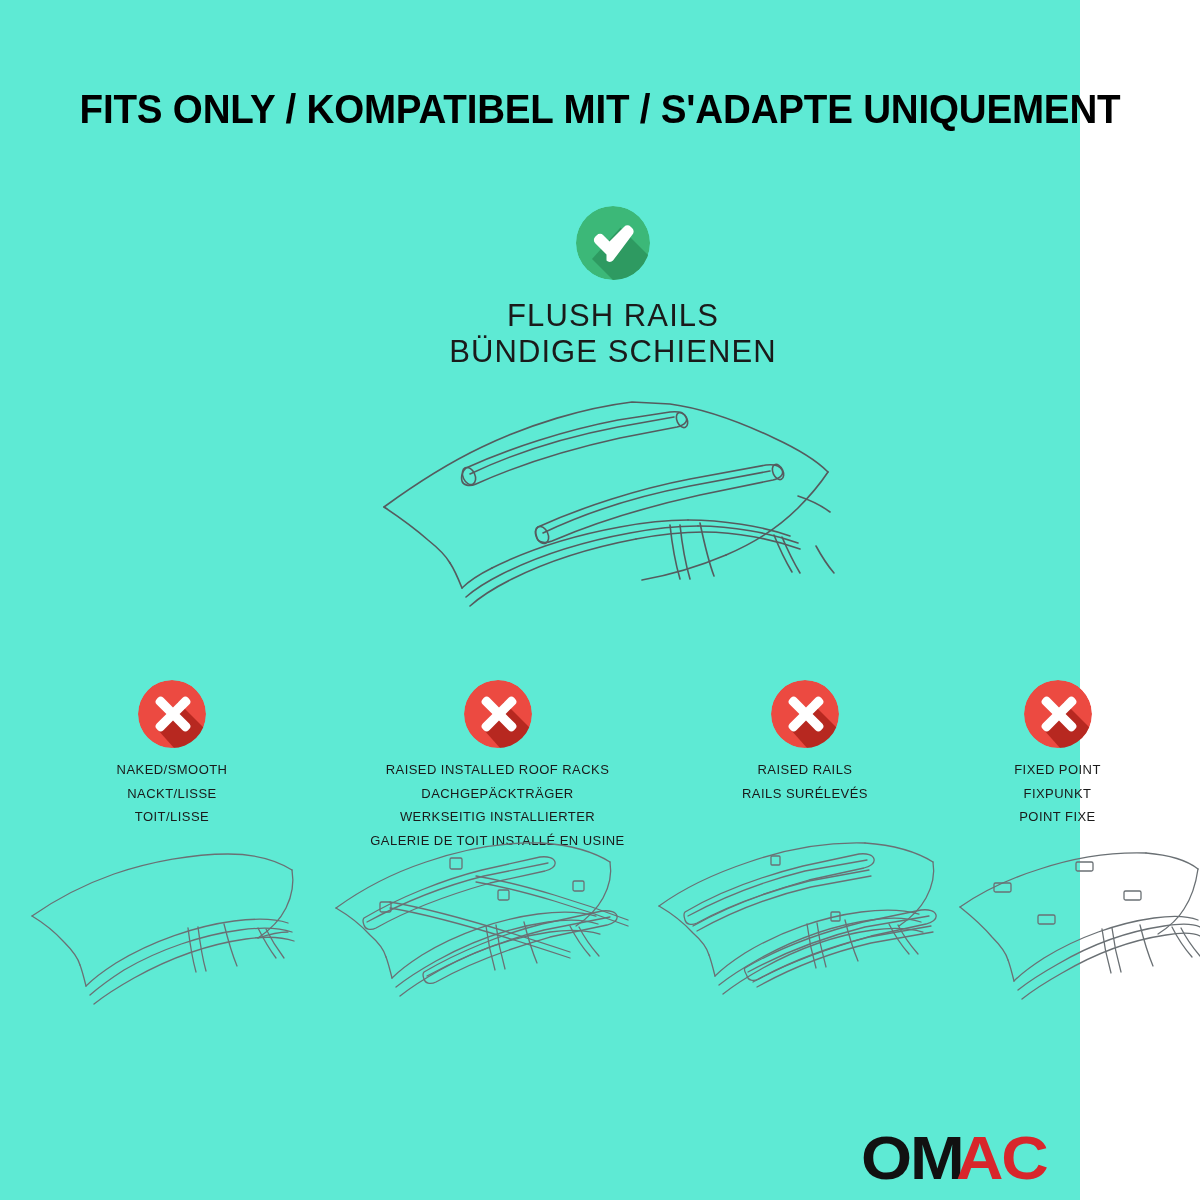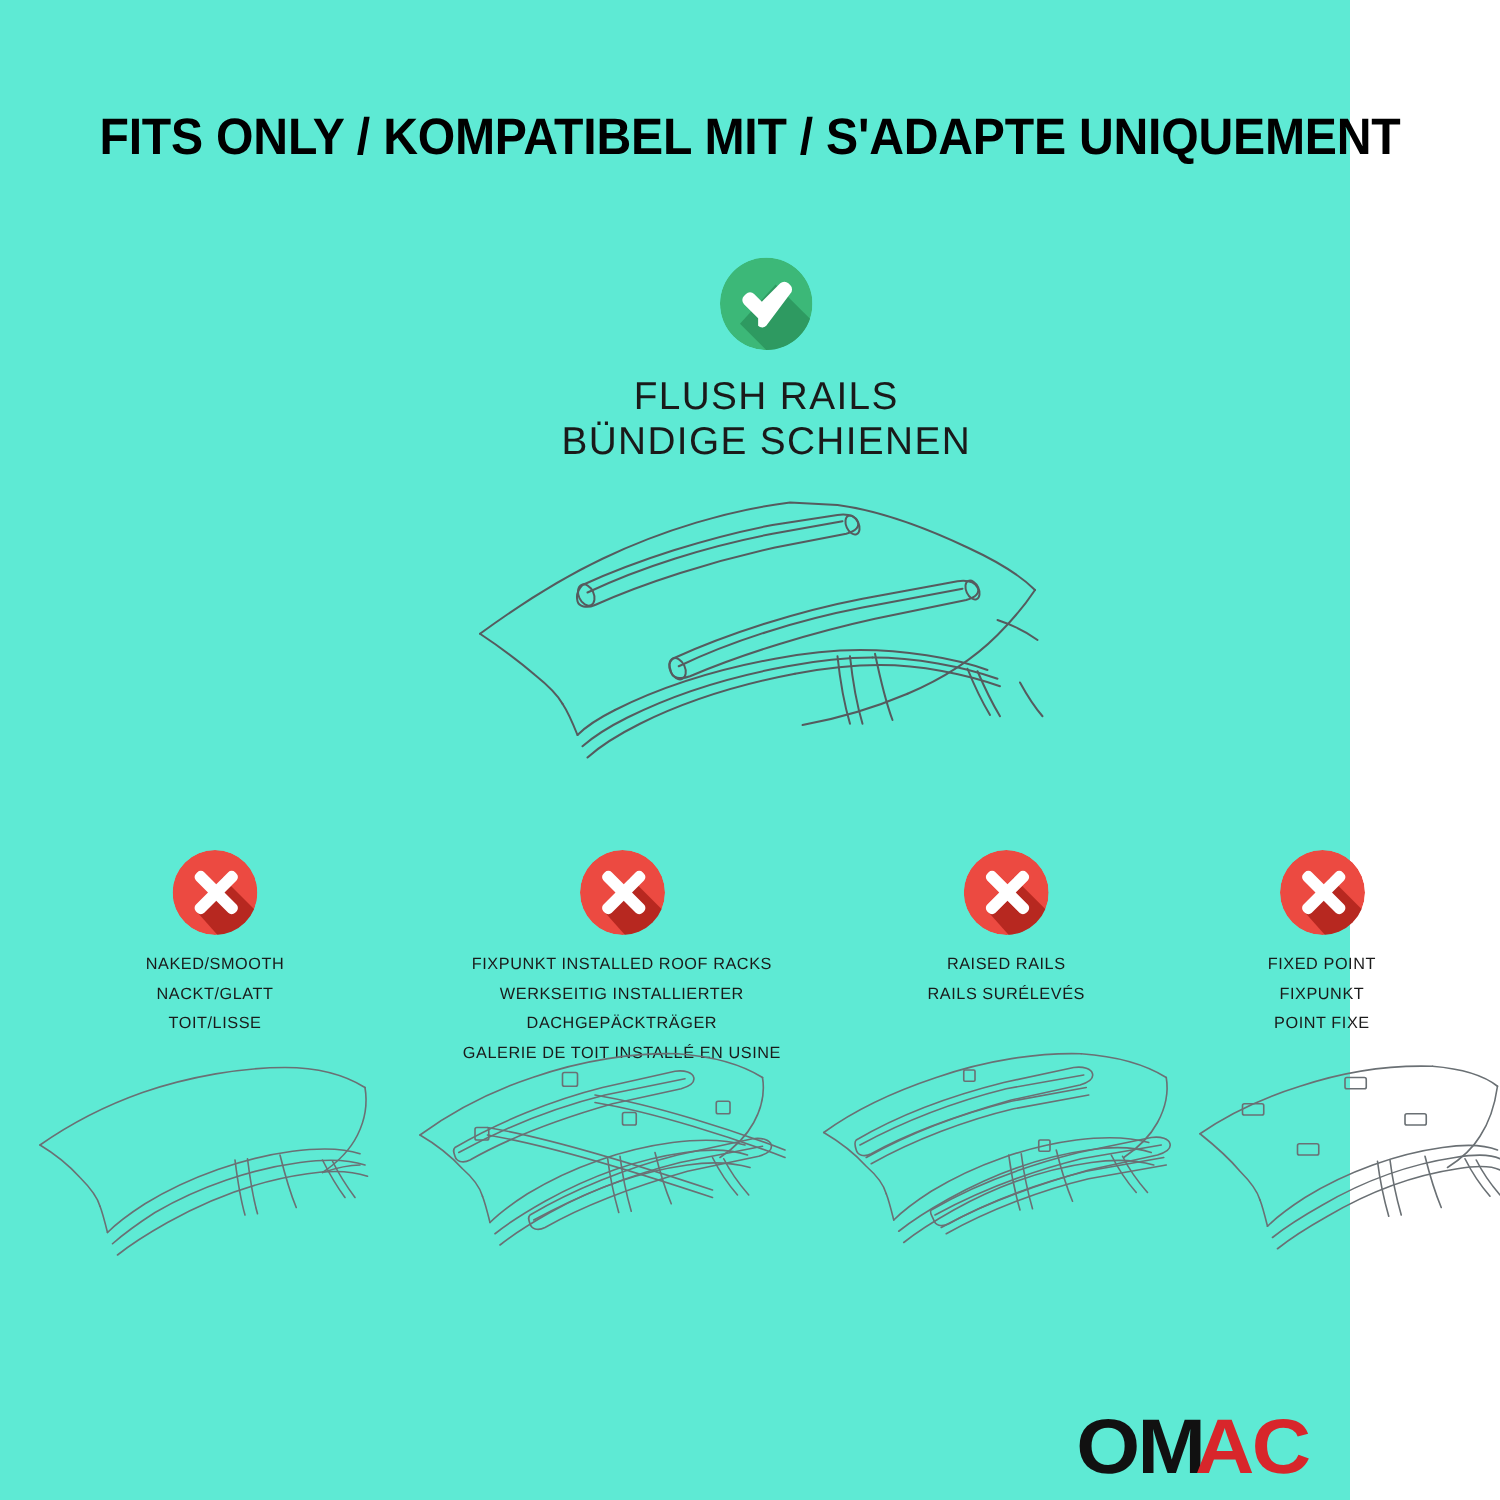--- a/index.html
+++ b/index.html
@@ -213,37 +213,37 @@
     <div class="reject-col c0">
       <div class="badge-x">
         <svg viewBox="0 0 68 68" xmlns="http://www.w3.org/2000/svg">
           <circle cx="34" cy="34" r="34" fill="#ec4a41"></circle>
           <path d="M40 22 L68 50 L68 68 L36 68 L20 50 Z" fill="#a81f17" opacity="0.78"></path>
           <path d="M41.6 34 L51.2 24.4 a3.9 3.9 0 0 0 0 -5.5 l-1.1 -1.1 a3.9 3.9 0 0 0 -5.5 0 L35 27.4 l-9.6 -9.6 a3.9 3.9 0 0 0 -5.5 0 l-1.1 1.1 a3.9 3.9 0 0 0 0 5.5 L28.4 34 l-9.6 9.6 a3.9 3.9 0 0 0 0 5.5 l1.1 1.1 a3.9 3.9 0 0 0 5.5 0 L35 40.6 l9.6 9.6 a3.9 3.9 0 0 0 5.5 0 l1.1 -1.1 a3.9 3.9 0 0 0 0 -5.5 Z" fill="#ffffff"></path>
         </svg>
       </div>
       <div class="reject-labels">
         <div>NAKED/SMOOTH</div>
-        <div>NACKT/GLATT</div>
+        <div>NACKT/LISSE</div>
         <div>TOIT/LISSE</div>
       </div>
     </div>
 
     <div class="reject-col c1">
       <div class="badge-x">
         <svg viewBox="0 0 68 68" xmlns="http://www.w3.org/2000/svg">
           <circle cx="34" cy="34" r="34" fill="#ec4a41"></circle>
           <path d="M40 22 L68 50 L68 68 L36 68 L20 50 Z" fill="#a81f17" opacity="0.78"></path>
           <path d="M41.6 34 L51.2 24.4 a3.9 3.9 0 0 0 0 -5.5 l-1.1 -1.1 a3.9 3.9 0 0 0 -5.5 0 L35 27.4 l-9.6 -9.6 a3.9 3.9 0 0 0 -5.5 0 l-1.1 1.1 a3.9 3.9 0 0 0 0 5.5 L28.4 34 l-9.6 9.6 a3.9 3.9 0 0 0 0 5.5 l1.1 1.1 a3.9 3.9 0 0 0 5.5 0 L35 40.6 l9.6 9.6 a3.9 3.9 0 0 0 5.5 0 l1.1 -1.1 a3.9 3.9 0 0 0 0 -5.5 Z" fill="#ffffff"></path>
         </svg>
       </div>
       <div class="reject-labels">
-        <div>FIXPUNKT INSTALLED ROOF RACKS</div>
+        <div>RAISED INSTALLED ROOF RACKS</div>
+        <div>DACHGEPÄCKTRÄGER</div>
         <div>WERKSEITIG INSTALLIERTER</div>
-        <div>DACHGEPÄCKTRÄGER</div>
         <div>GALERIE DE TOIT INSTALLÉ EN USINE</div>
       </div>
     </div>
 
     <div class="reject-col c2">
       <div class="badge-x">
         <svg viewBox="0 0 68 68" xmlns="http://www.w3.org/2000/svg">
           <circle cx="34" cy="34" r="34" fill="#ec4a41"></circle>
           <path d="M40 22 L68 50 L68 68 L36 68 L20 50 Z" fill="#a81f17" opacity="0.78"></path>
           <path d="M41.6 34 L51.2 24.4 a3.9 3.9 0 0 0 0 -5.5 l-1.1 -1.1 a3.9 3.9 0 0 0 -5.5 0 L35 27.4 l-9.6 -9.6 a3.9 3.9 0 0 0 -5.5 0 l-1.1 1.1 a3.9 3.9 0 0 0 0 5.5 L28.4 34 l-9.6 9.6 a3.9 3.9 0 0 0 0 5.5 l1.1 1.1 a3.9 3.9 0 0 0 5.5 0 L35 40.6 l9.6 9.6 a3.9 3.9 0 0 0 5.5 0 l1.1 -1.1 a3.9 3.9 0 0 0 0 -5.5 Z" fill="#ffffff"></path>

